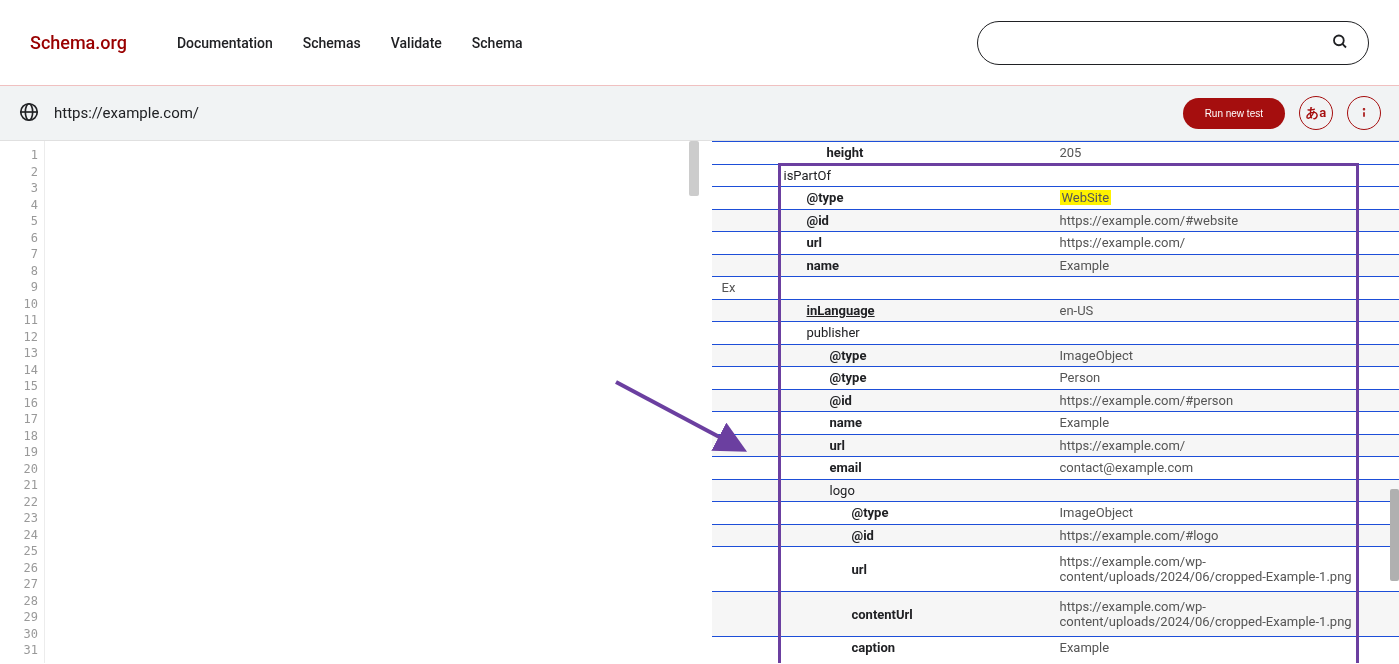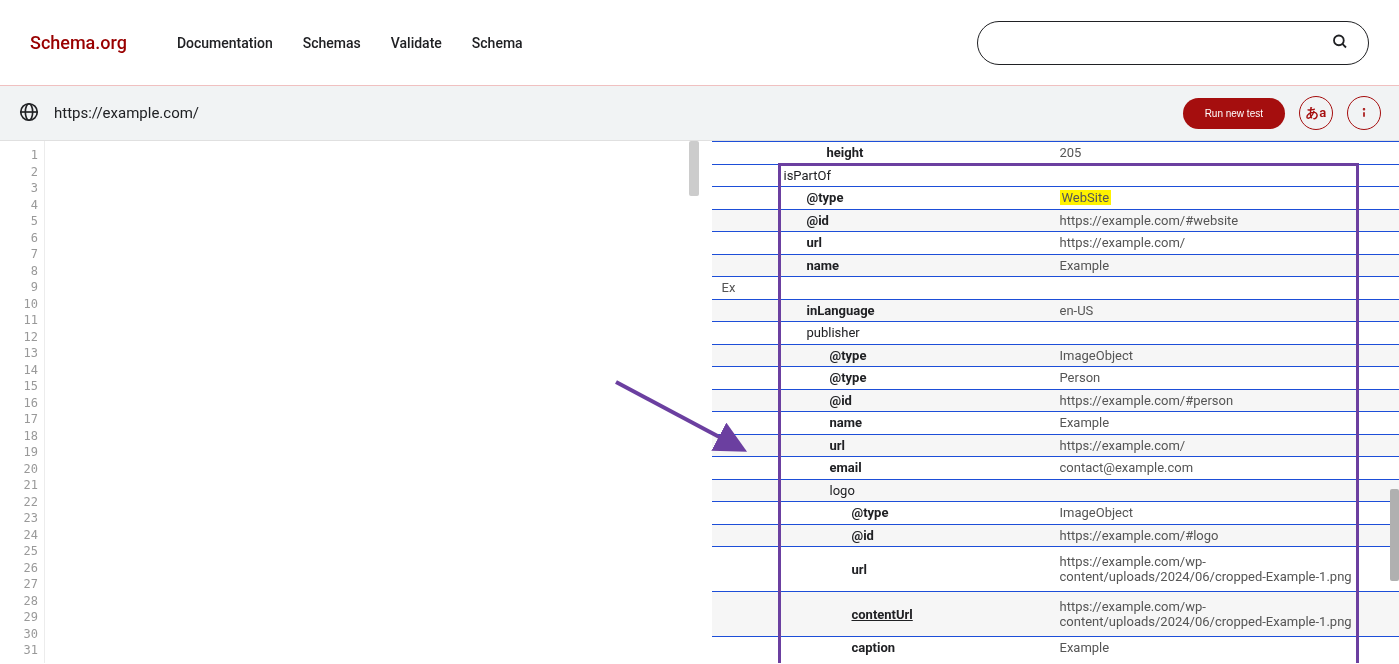--- a/index.html
+++ b/index.html
@@ -297,21 +297,21 @@
           <div class="cell-k">
             <div class="k" style="padding-left: 95px;">name</div>
           </div>
           <div class="v">Example</div>
         </div>
         <div class="row">
           <div class="v">Ex</div>
         </div>
         <div class="row alt">
           <div class="cell-k">
-            <div class="k" style="padding-left: 95px;">inLanguage</div>
+            <div class="k" style="padding-left: 95px; text-decoration: underline;">inLanguage</div>
           </div>
           <div class="v">en-US</div>
         </div>
         <div class="row">
           <div class="cell-k">
             <div class="k sec" style="padding-left: 95px;">publisher</div>
           </div>
           <div class="v"></div>
         </div>
         <div class="row alt">
@@ -369,21 +369,21 @@
           <div class="v">https://example.com/#logo</div>
         </div>
         <div class="row" style="min-height: 45px;">
           <div class="cell-k">
             <div class="k" style="padding-left: 140px;">url</div>
           </div>
           <div class="v">https://example.com/wp-content/uploads/2024/06/cropped-Example-1.png</div>
         </div>
         <div class="row alt" style="min-height: 45px;">
           <div class="cell-k">
-            <div class="k" style="padding-left: 140px; text-decoration: underline;">contentUrl</div>
+            <div class="k" style="padding-left: 140px;">contentUrl</div>
           </div>
           <div class="v">https://example.com/wp-content/uploads/2024/06/cropped-Example-1.png</div>
         </div>
         <div class="row">
           <div class="cell-k">
             <div class="k" style="padding-left: 140px;">caption</div>
           </div>
           <div class="v">Example</div>
         </div>
       </div>

